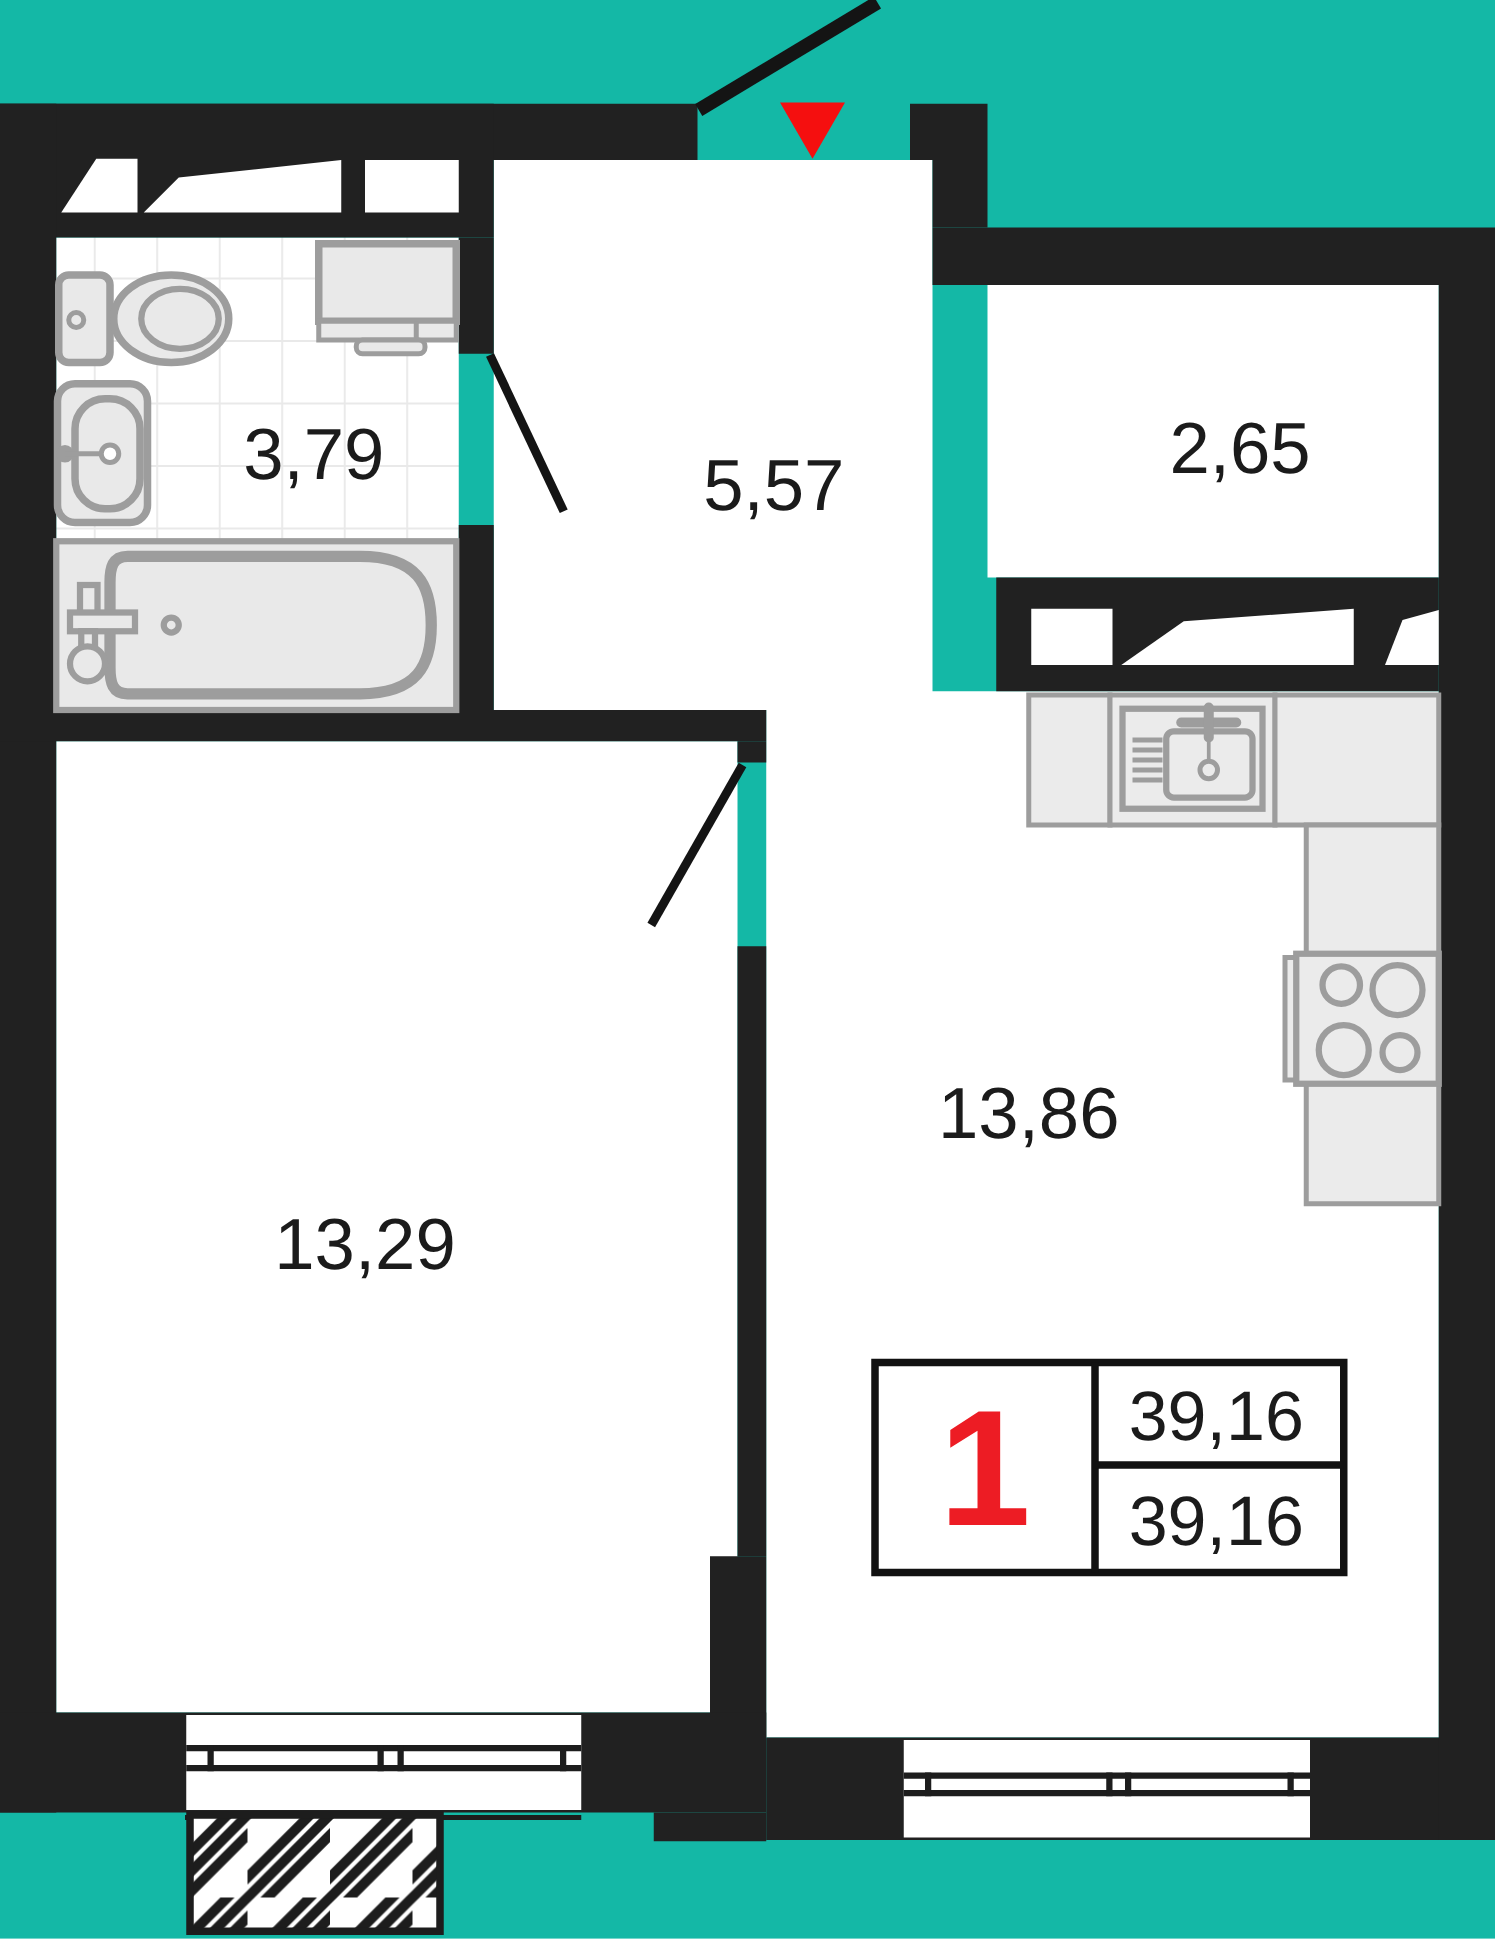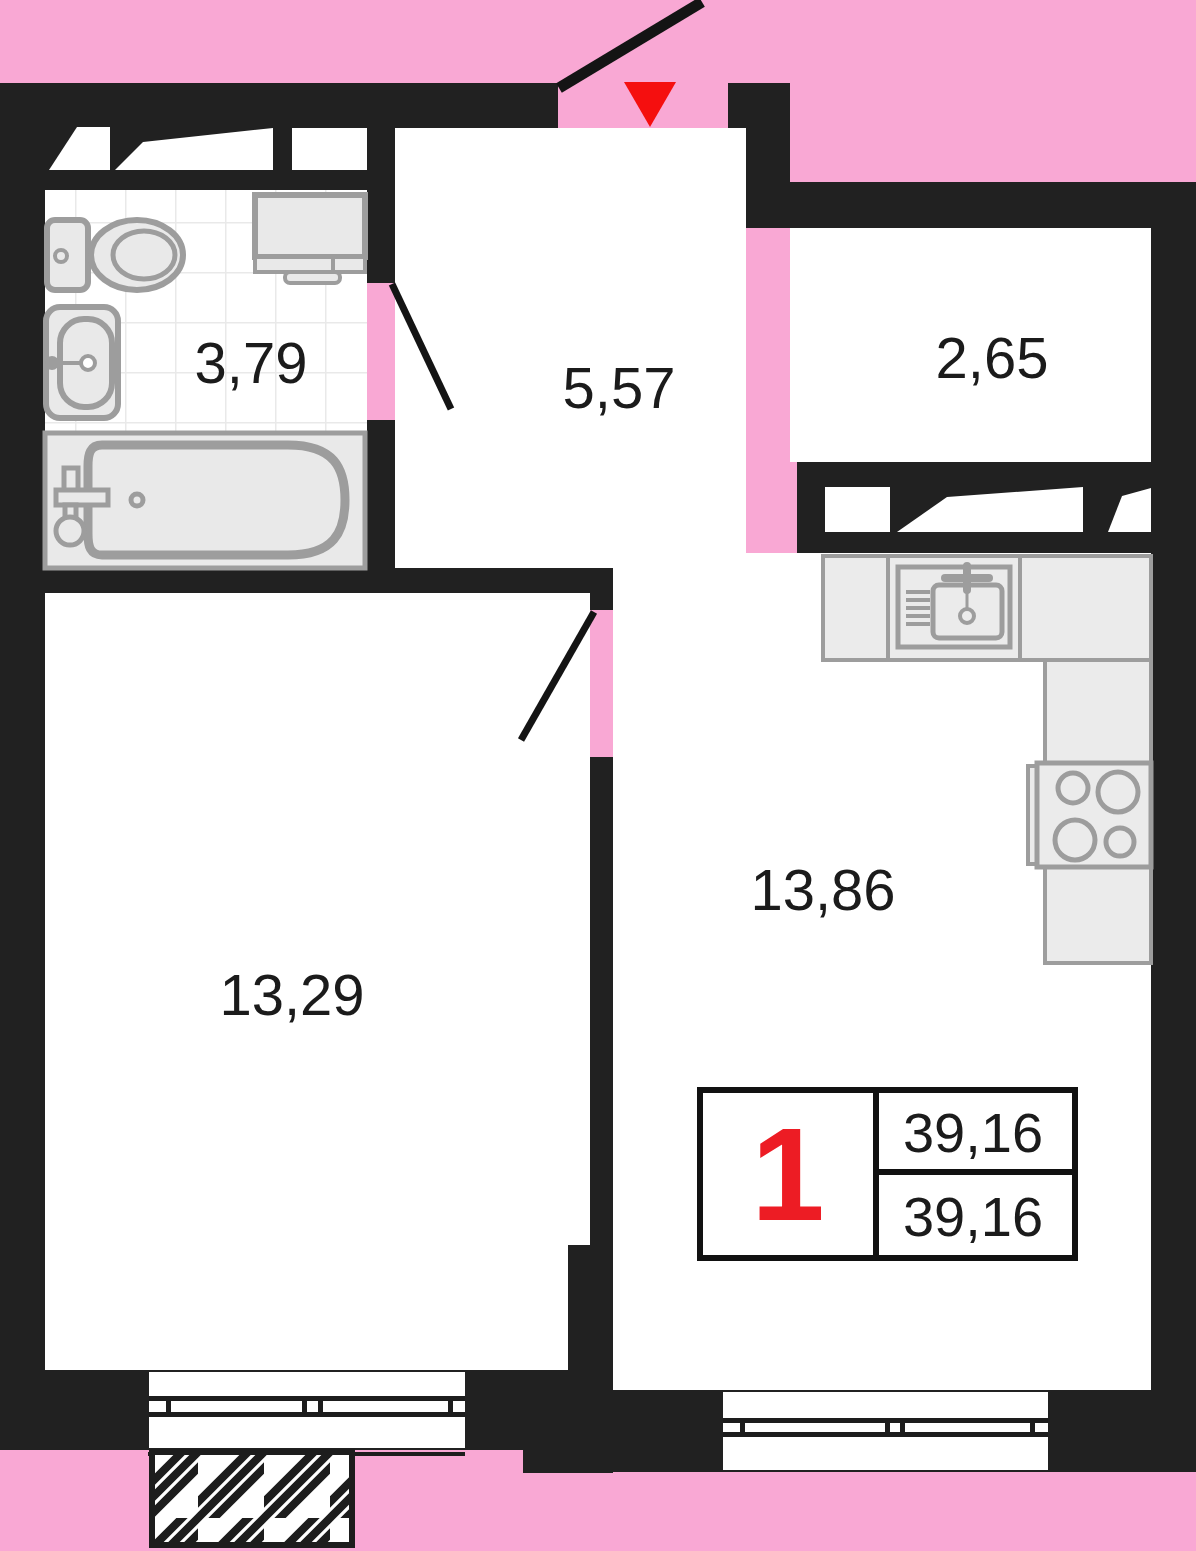--- a/index.html
+++ b/index.html
@@ -1,17 +1,17 @@
 <!DOCTYPE html>
 <html><head>
 <meta charset="utf-8">
 <style>
   html,body{margin:0;padding:0;background:#ffffff;}
   .stage{
-    position:relative;width:1196px;height:1551px;background:#f9a8d4;
+    position:relative;width:1196px;height:1551px;background:#14b8a6;
     font-family:"Liberation Sans","DejaVu Sans",sans-serif;
   }
   svg{display:block;}
   text{font-family:"Liberation Sans","DejaVu Sans",sans-serif;}
   .room-label{font-size:58px;fill:#1b1b1b;}
   .stamp-num{font-size:56px;fill:#1b1b1b;}
   .stamp-one{font-size:132px;font-weight:bold;}
 </style>
 </head>
 <body>

